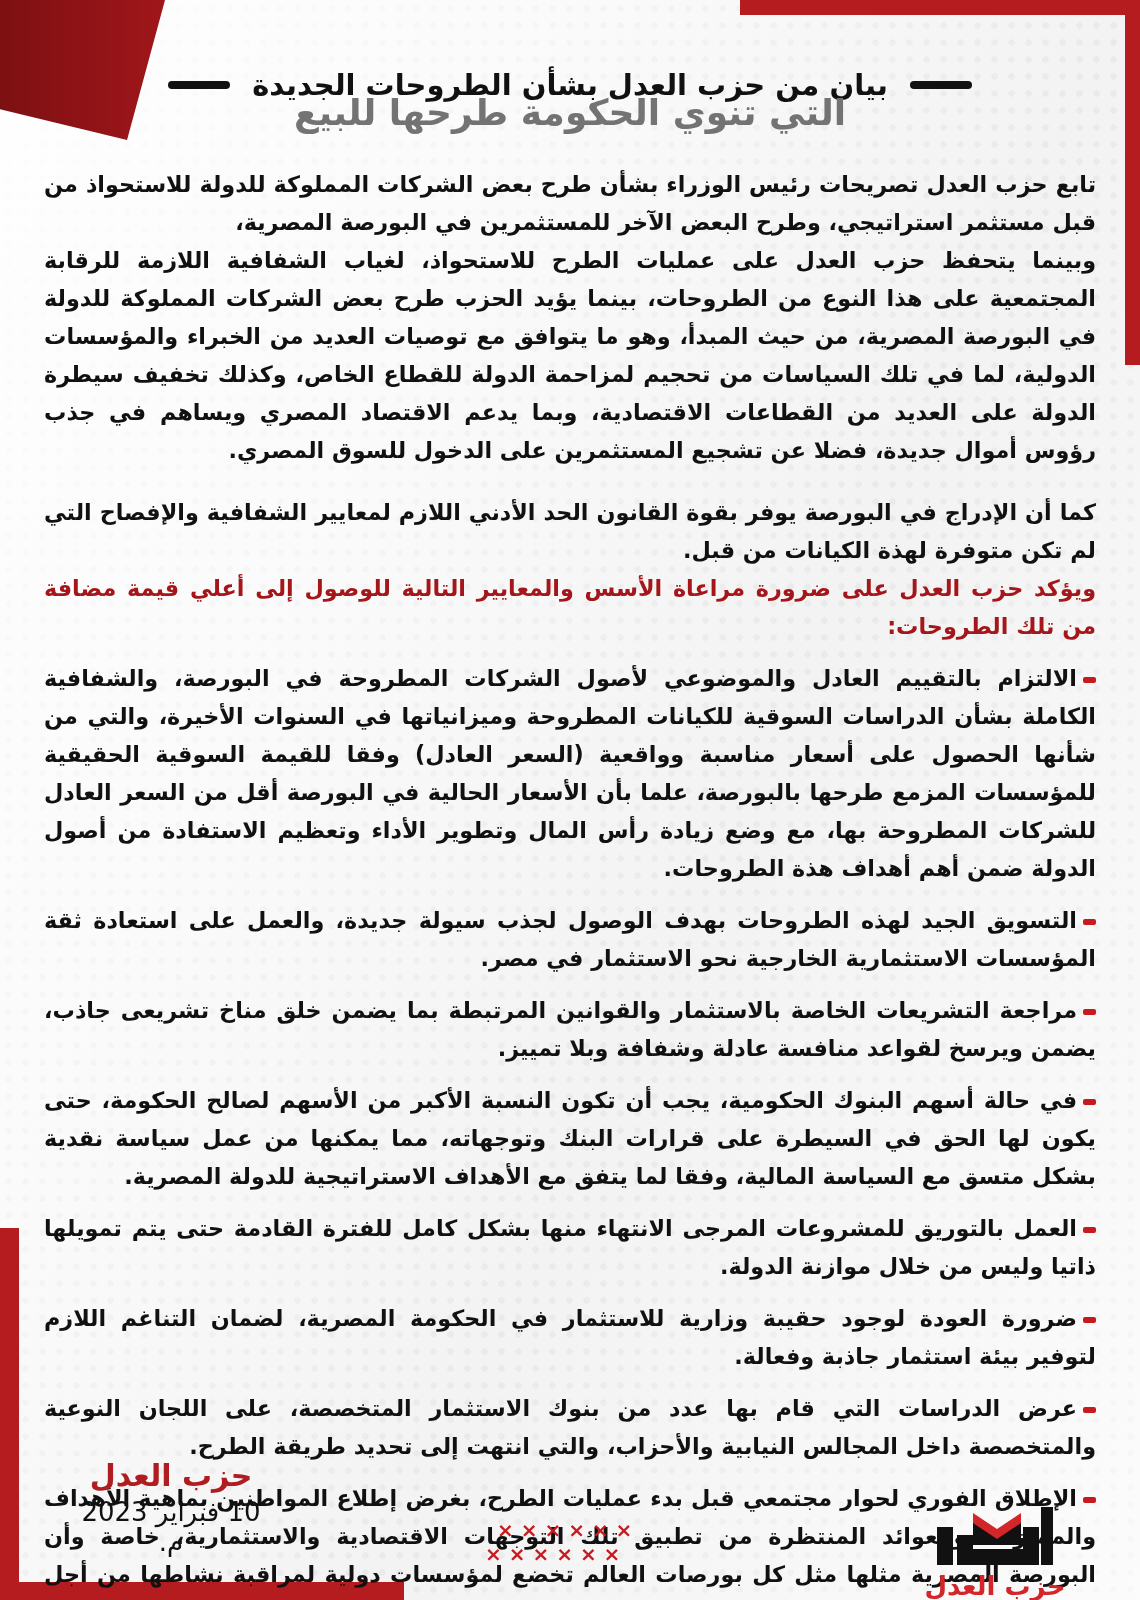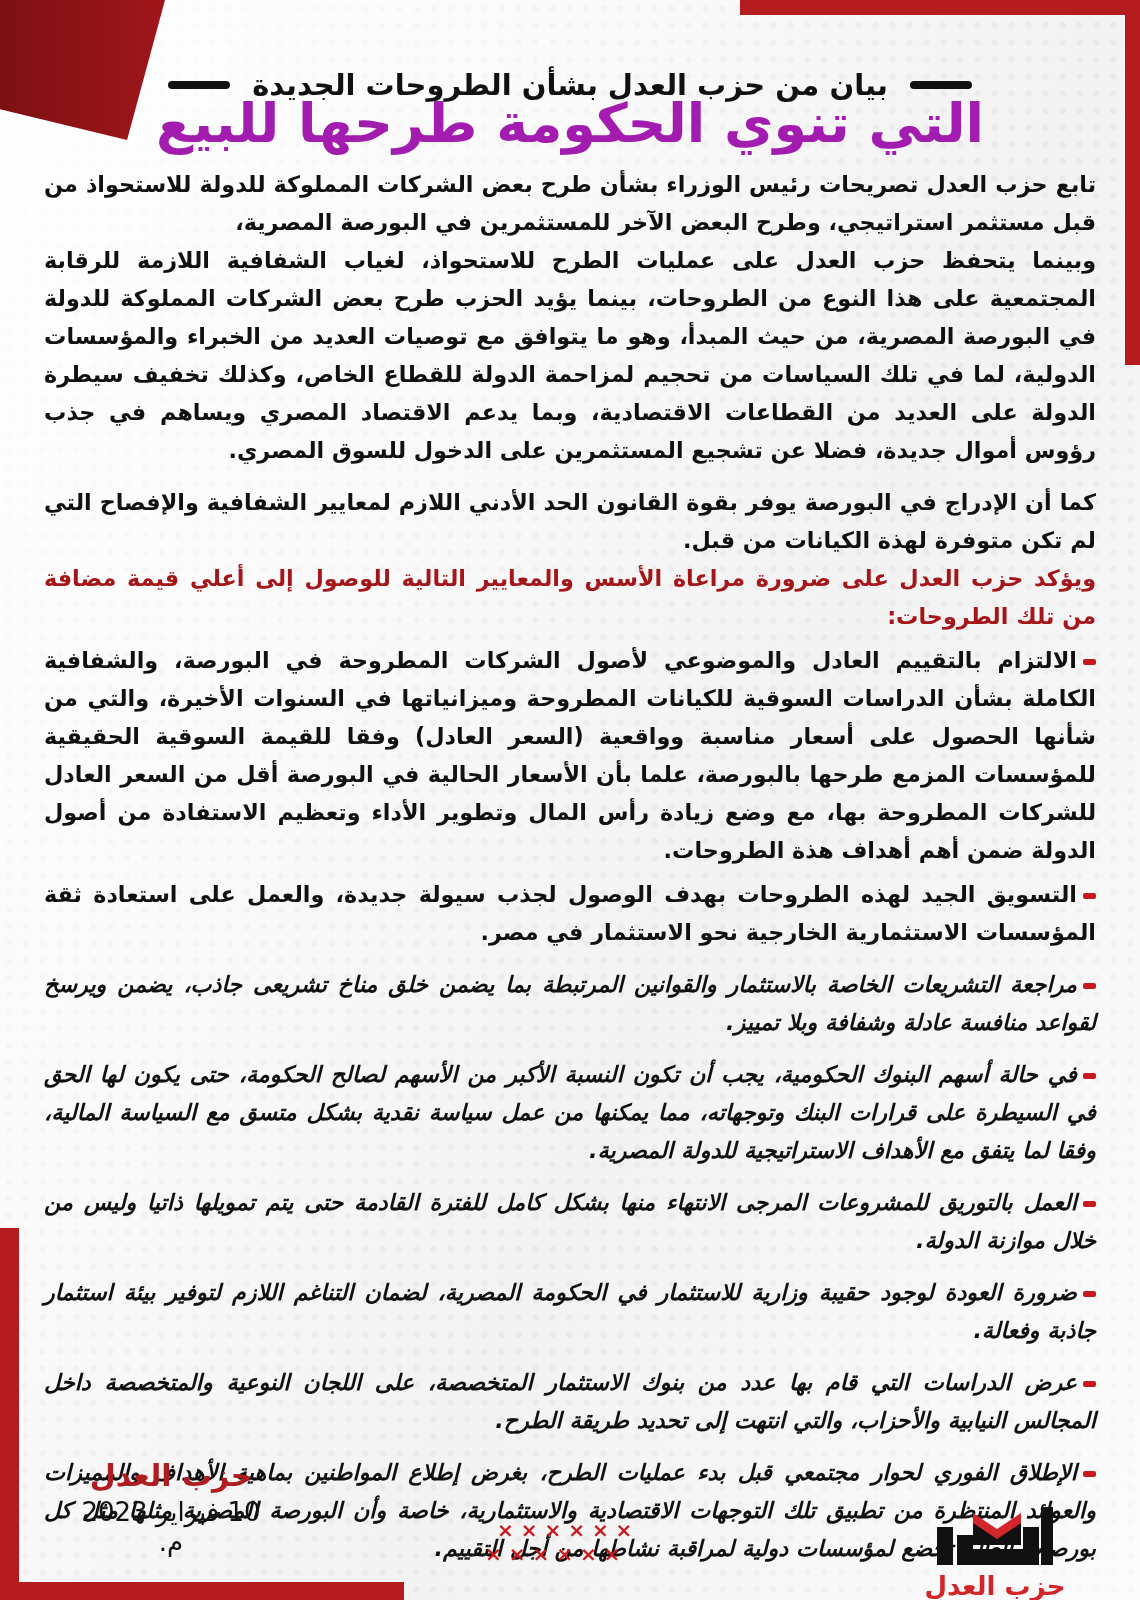--- a/index.html
+++ b/index.html
@@ -15,28 +15,28 @@
     clip-path:polygon(0 0,100% 0,77% 100%,0 78%);}
   .frame-top{position:absolute;left:740px;top:0;width:400px;height:15px;background:#b51c1f;}
   .frame-right{position:absolute;right:0;top:0;width:15px;height:365px;background:#b51c1f;}
   .frame-left{position:absolute;left:0;top:1228px;width:19px;height:372px;background:#b51c1f;}
   .frame-bottom{position:absolute;left:0;top:1582px;width:404px;height:18px;background:#b51c1f;}
 
   .content{position:absolute;left:44px;right:44px;top:0;direction:rtl;text-align:justify;}
   .subtitle-row{position:absolute;top:68px;left:0;right:0;display:flex;justify-content:center;align-items:center;gap:22px;direction:rtl;}
   .dash{width:62px;height:8px;border-radius:4px;background:#111;}
   .subtitle{font-size:29px;font-weight:bold;color:#111;white-space:nowrap;}
-  .title{position:absolute;top:92px;left:0;right:0;text-align:center;font-size:54px;font-weight:bold;color:#a21caf;white-space:nowrap;}
+  .title{position:absolute;top:92px;left:0;right:0;text-align:center;font-size:36px;font-weight:bold;color:#737373;white-space:nowrap;}
 
   .body{position:absolute;top:165px;left:0;right:0;font-size:22.3px;font-weight:bold;line-height:38px;}
   .para{margin:0 0 0 0;}
-  .para.gap{margin-top:14px;}
+  .para.gap{margin-top:24px;}
   .para.red{color:#a4161a;}
-  .bullet{position:relative;margin-top:6px;}
-  .bullet.gap{margin-top:14px;font-style:italic;}
+  .bullet{position:relative;margin-top:14px;}
+  .bullet.gap{margin-top:14px;}
   .bullet-mark{display:inline-block;width:13px;height:6px;background:#c8191e;border-radius:2px;vertical-align:middle;margin-left:6px;}
 
   .sig{position:absolute;left:66px;top:1458px;width:210px;text-align:center;direction:rtl;}
   .sig-name{font-size:30px;font-weight:bold;color:#b01d21;}
   .sig-date{font-size:26px;color:#111;margin-top:4px;}
 
   .xmarks{position:absolute;left:485px;top:1518px;width:160px;}
   .xrow{display:flex;gap:9px;font-size:20px;font-weight:bold;color:#c8191e;line-height:24px;}
   .xrow.r1{margin-left:12px;}
 

